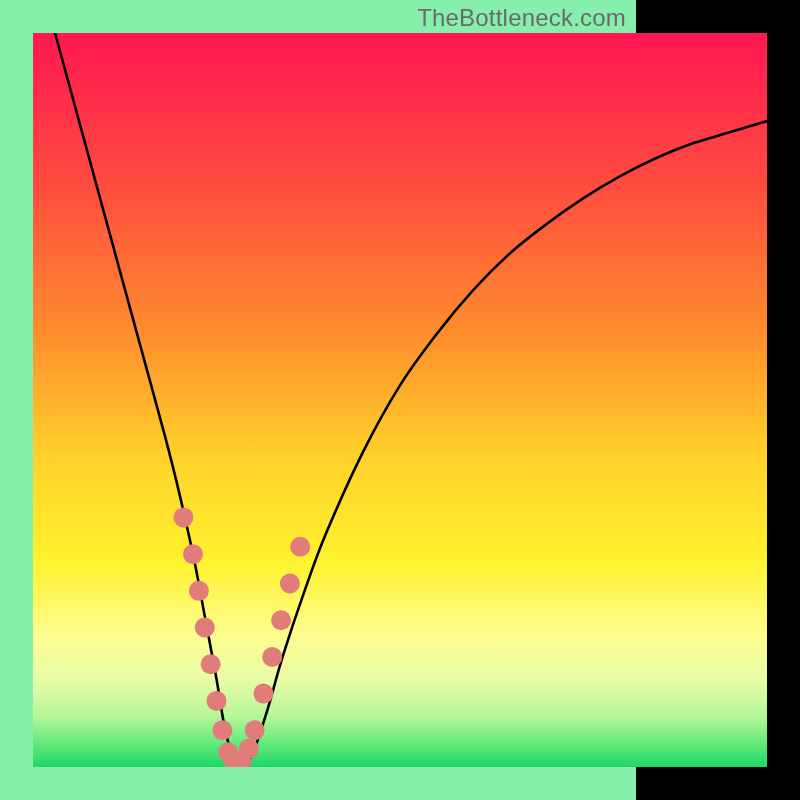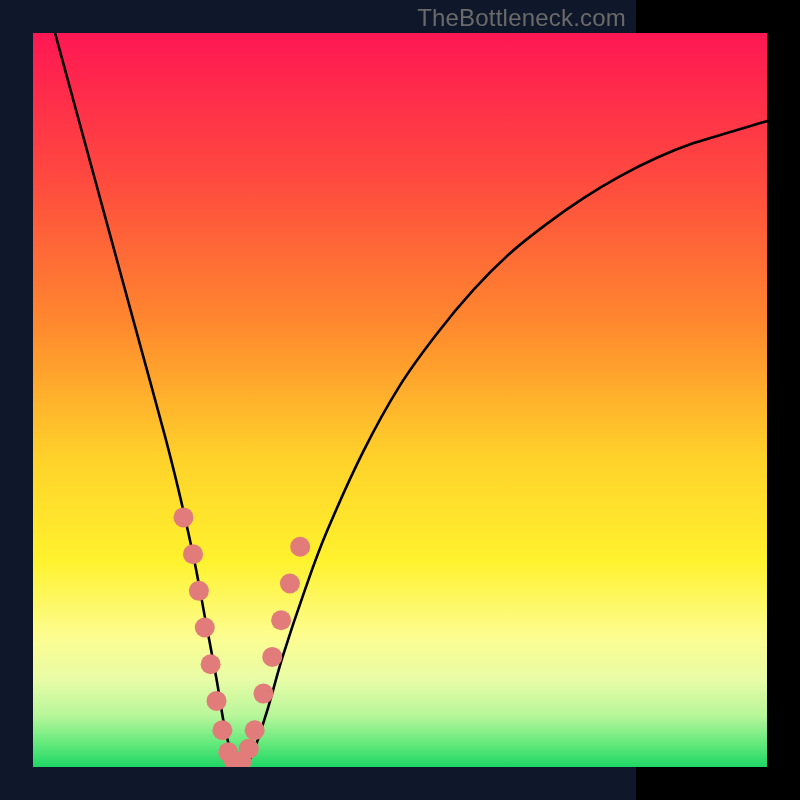--- a/index.html
+++ b/index.html
@@ -10,21 +10,21 @@
     overflow: hidden;
     background: #000;
     font-family: Arial, Helvetica, sans-serif;
   }
   .frame {
     position: absolute;
     left: 0;
     top: 0;
     width: 636px;
     height: 800px;
-    background: #0f172a;
+    background: #86efac;
   }
   .watermark {
     position: absolute;
     top: 4px;
     right: 10px;
     color: #6a6a6a;
     font-size: 24px;
     font-weight: 500;
     z-index: 50;
     letter-spacing: 0.2px;

